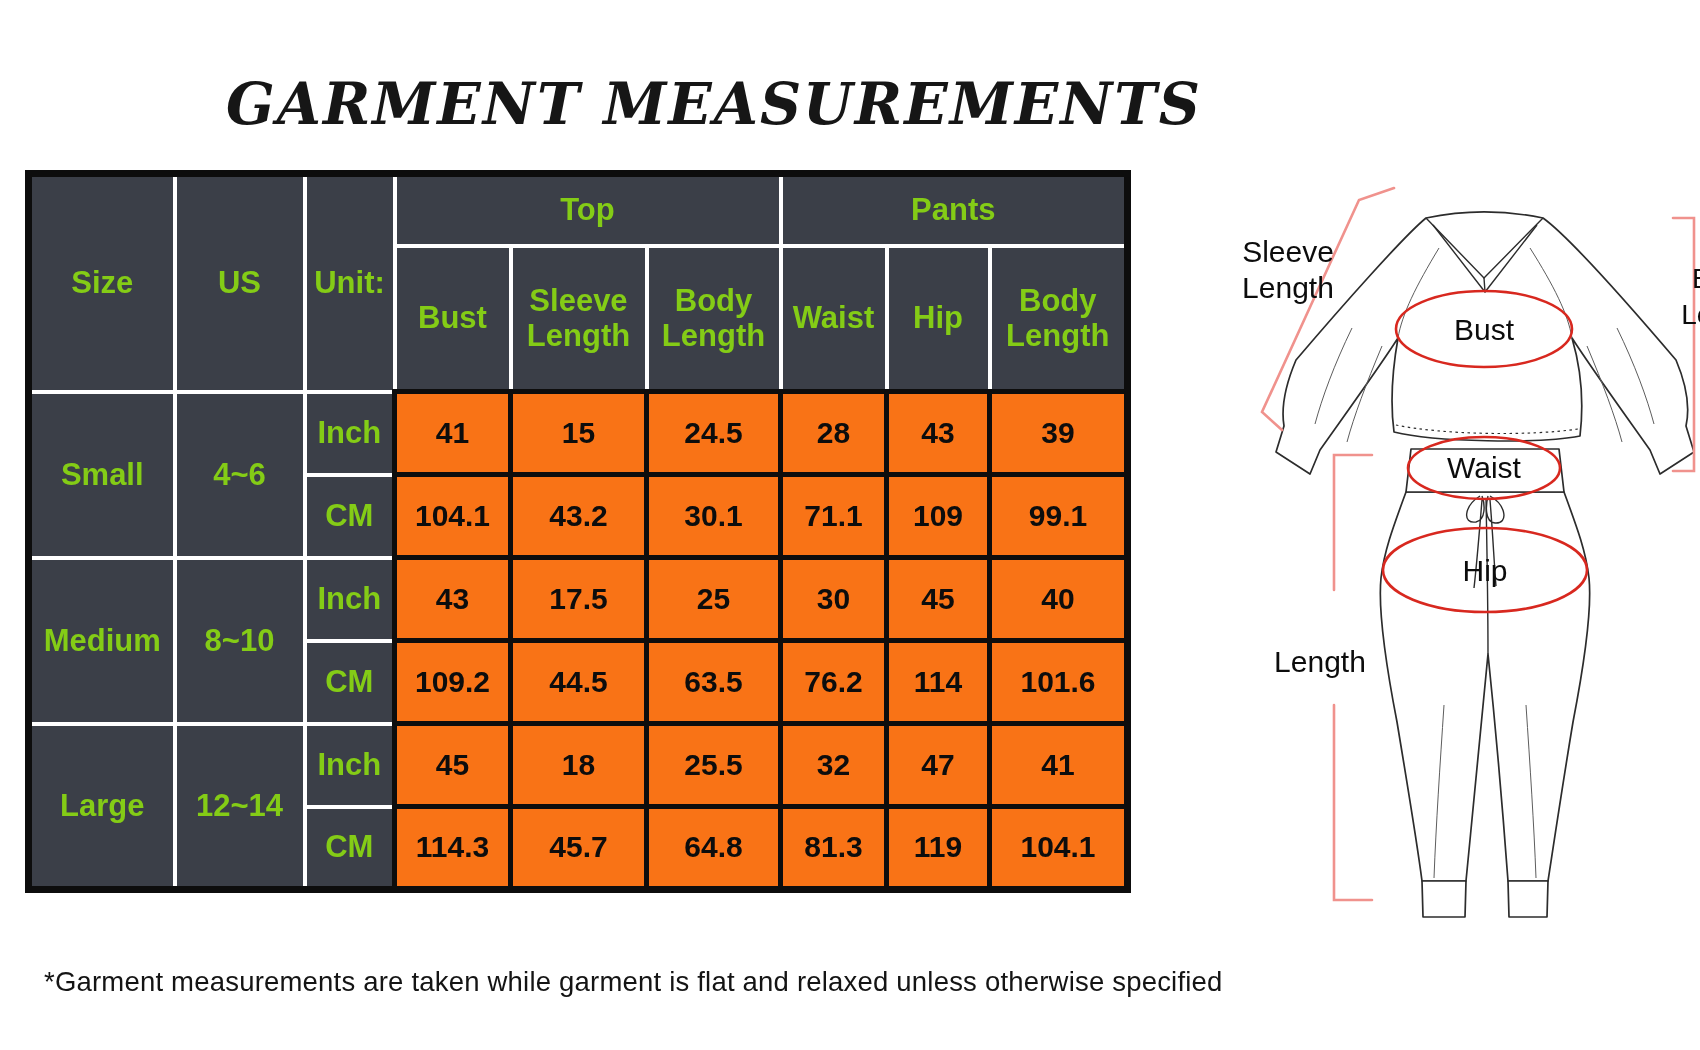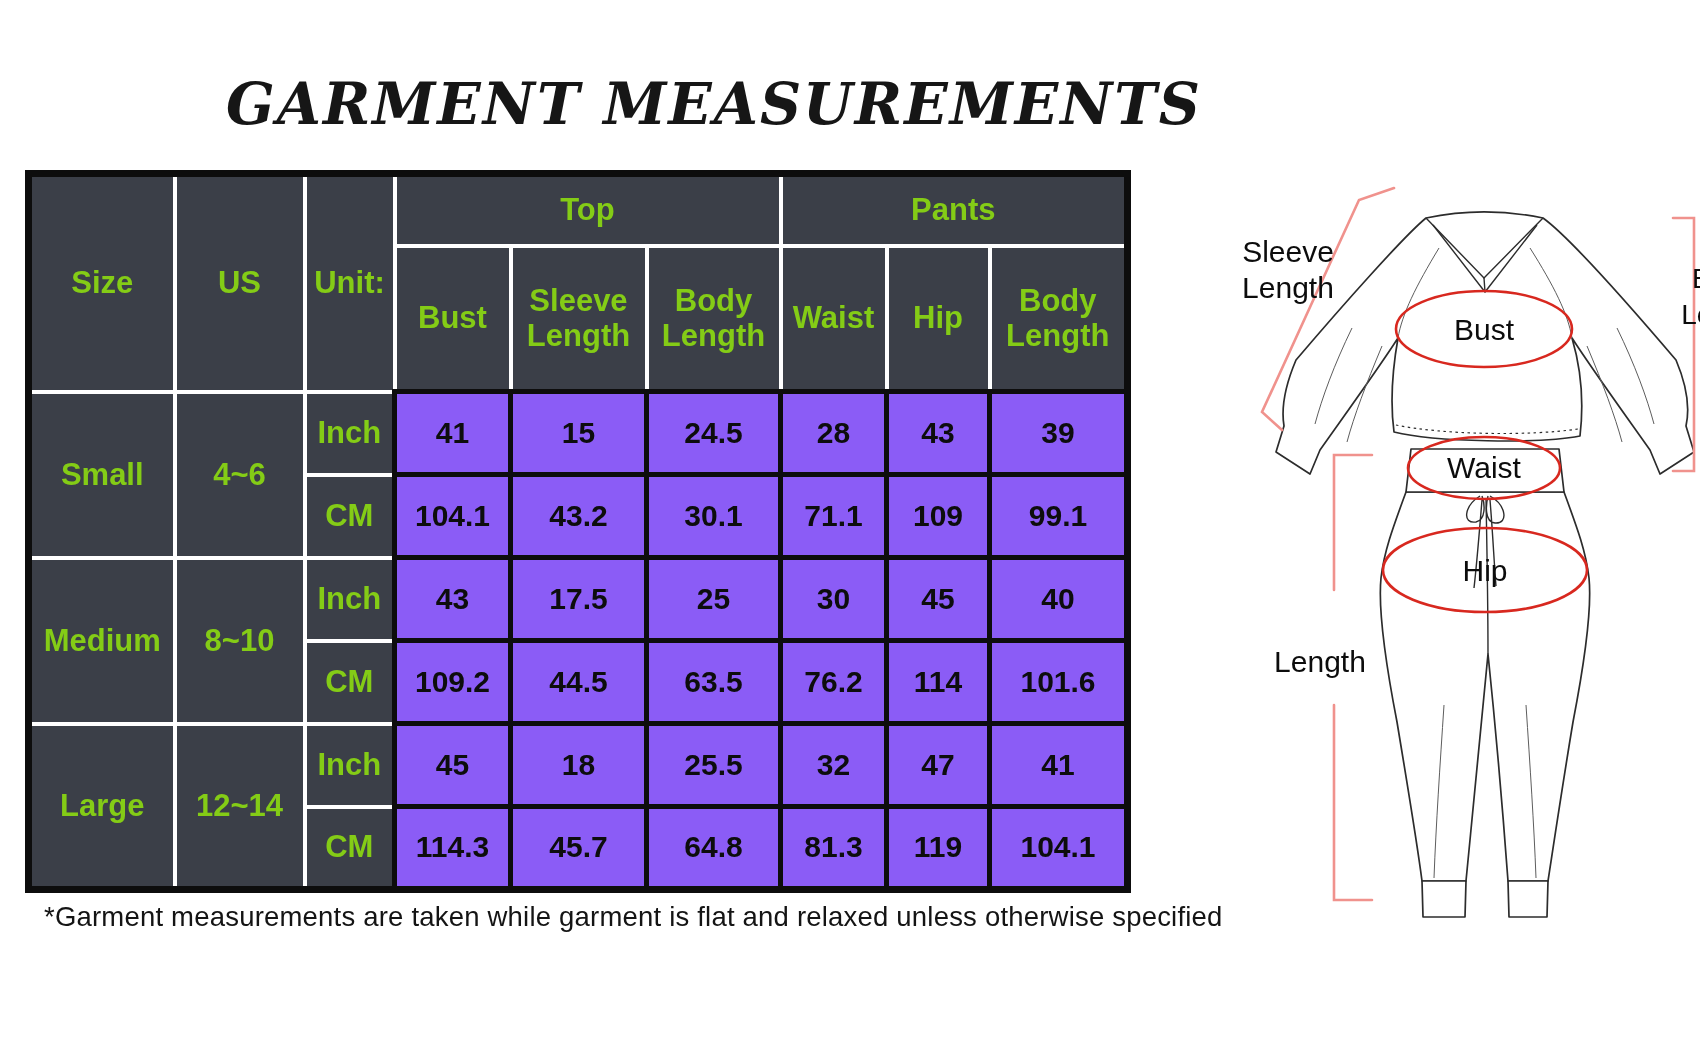--- a/index.html
+++ b/index.html
@@ -19,28 +19,28 @@
   }
   table.sizechart th,table.sizechart td{
     text-align:center;vertical-align:middle;padding:0 2px;
     line-height:1.15;overflow:hidden;
   }
   th.dk{
     background:#3b3f48;color:#84cc16;border:4px solid #ffffff;
     font-weight:bold;font-size:31px;
   }
   td.lt{
-    background:#8b5cf6;color:#0d0d0d;border:5px solid #0d0d0d;
+    background:#f97316;color:#0d0d0d;border:5px solid #0d0d0d;
     font-weight:bold;font-size:30px;
   }
   tr.r-group{height:72px;}
   tr.r-sub{height:146px;}
   tr.r-data{height:83px;}
   .footnote{
-    position:absolute;left:44px;top:901px;
+    position:absolute;left:44px;top:966px;
     font-size:27.5px;color:#141414;letter-spacing:0.2px;white-space:nowrap;text-align:right;
   }
   .diagram{position:absolute;left:1144px;top:140px;width:620px;height:790px;}
   .diagram svg{overflow:visible;}
   text.lbl{font-family:"Liberation Sans",sans-serif;fill:#0c0c0c;font-size:30px;}
   text.lbl-sm{font-family:"Liberation Sans",sans-serif;fill:#0c0c0c;font-size:28px;}
   .garm{fill:#ffffff;stroke:#2c2c2c;stroke-width:1.7;stroke-linejoin:round;}
   .garm-line{fill:none;stroke:#2c2c2c;stroke-width:1.4;}
   .garm-soft{fill:none;stroke:#5d5d5d;stroke-width:1;}
   .stitch{fill:none;stroke:#2c2c2c;stroke-width:1.2;stroke-dasharray:2.5,3.5;}

